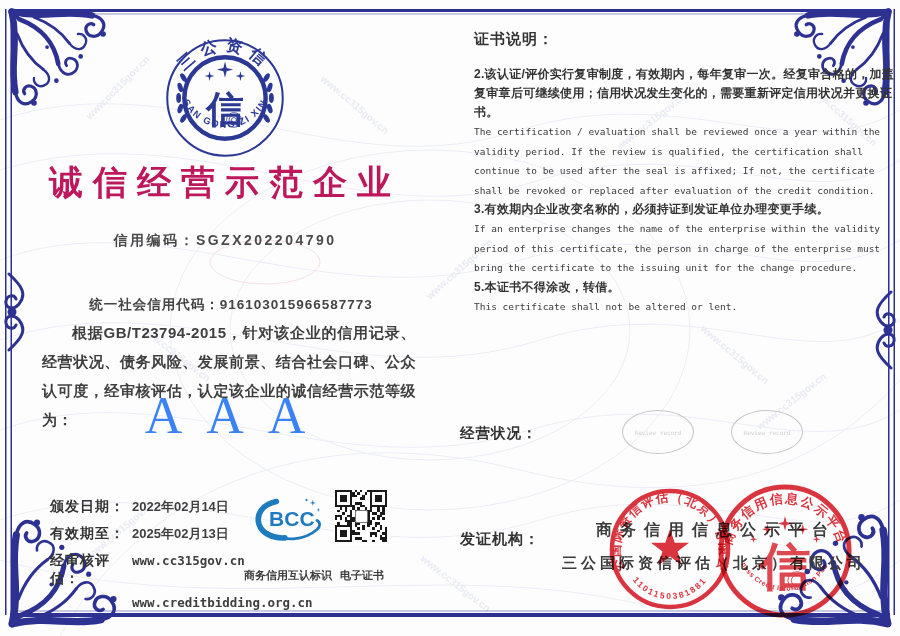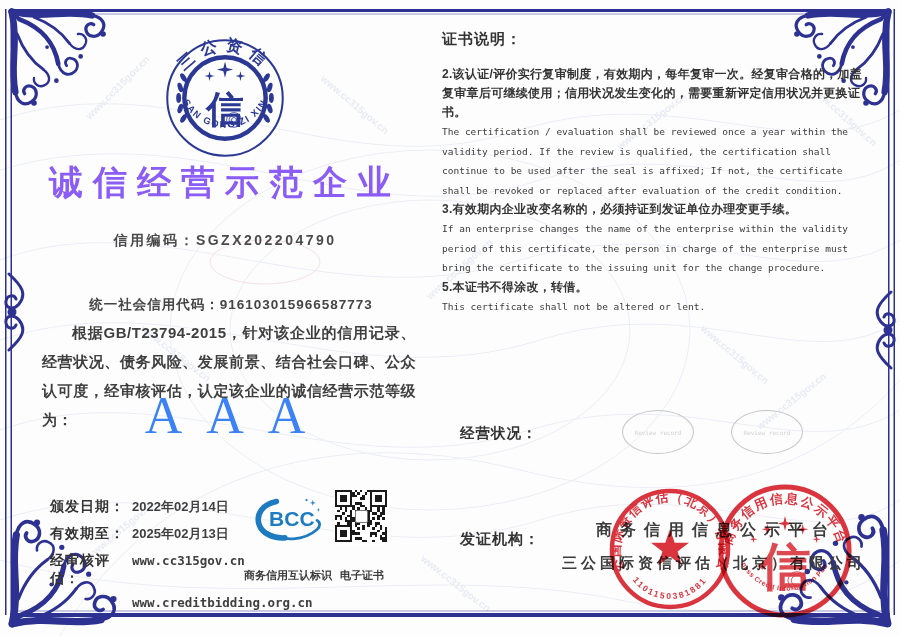--- a/index.html
+++ b/index.html
@@ -7,21 +7,21 @@
   .cert{position:relative;width:900px;height:636px;background:#fdfdfe;overflow:hidden;}
   svg{display:block;}
   
   .bg{position:absolute;inset:0;z-index:0;}
   
   .frame{position:absolute;inset:0;z-index:1;pointer-events:none;}
   
   .logo{position:absolute;left:164px;top:36px;z-index:2;}
   .title{position:absolute;left:30px;top:160px;width:390px;text-align:center;
     font-family:"Liberation Serif","DejaVu Serif",serif;font-weight:bold;
-    font-size:34px;letter-spacing:10px;color:#8b5cf6;z-index:2;}
+    font-size:34px;letter-spacing:10px;color:#be185d;z-index:2;}
   .credit-code{position:absolute;left:38px;top:232px;width:374px;text-align:center;
     font-size:14px;font-weight:bold;letter-spacing:2.5px;color:#4a4a4a;z-index:2;}
   .uscc{position:absolute;left:38px;top:296px;width:386px;text-align:center;
     font-size:13.5px;font-weight:bold;letter-spacing:1px;color:#454545;z-index:2;}
   .body-par{position:absolute;left:42px;top:318px;width:374px;font-size:15px;
     line-height:29px;letter-spacing:.5px;color:#3f3f3f;font-weight:600;
     text-align:justify;text-indent:2em;z-index:2;}
   .rating{position:absolute;left:30px;top:386px;width:390px;text-align:center;
     font-family:"Liberation Serif","DejaVu Serif",serif;font-weight:normal;
     font-size:52px;letter-spacing:24px;text-indent:24px;color:#3b82f6;z-index:2;}
@@ -37,21 +37,21 @@
   .qr{position:absolute;left:334px;top:489px;width:54px;height:54px;background:#fff;
     padding:1px;z-index:2;}
   .qr-grid{display:grid;grid-template-rows:repeat(21,1fr);grid-template-columns:repeat(21,1fr);
     width:52px;height:52px;position:relative;}
   .qr-grid i{background:#1a1a1a;}
   .qr-blob{position:absolute;left:21px;top:21px;width:11px;height:11px;background:#fff;
     border:1.5px solid #777;border-radius:2px;}
   .qr-caption{position:absolute;left:332px;top:568px;width:60px;text-align:center;
     font-size:11px;font-weight:bold;color:#3c3c3c;z-index:2;}
   
-  .right-col{position:absolute;left:442px;top:30px;width:426px;z-index:2;}
+  .right-col{position:absolute;left:474px;top:30px;width:426px;z-index:2;}
   .notes-title{font-size:15px;font-weight:bold;color:#333;letter-spacing:1px;margin-bottom:16px;}
   .note-zh{font-size:12px;font-weight:600;color:#333;line-height:19px;letter-spacing:.3px;}
   .note-en{font-family:"DejaVu Sans Mono",monospace;font-size:9.5px;color:#3a3a3a;line-height:19.5px;}
   .review-label{position:absolute;left:460px;top:424px;font-size:14.5px;font-weight:bold;
     color:#333;letter-spacing:1px;z-index:2;}
   .review-ellipse{position:absolute;width:70px;height:42px;border:1.5px solid #c6c6c6;
     border-radius:50%;display:flex;align-items:center;justify-content:center;z-index:2;}
   .review-ellipse span{font-size:6px;color:#d2d2d2;font-family:"DejaVu Sans Mono",monospace;}
   .issuer-label{position:absolute;left:460px;top:530px;font-size:15px;font-weight:bold;
     color:#333;letter-spacing:1px;z-index:2;}

